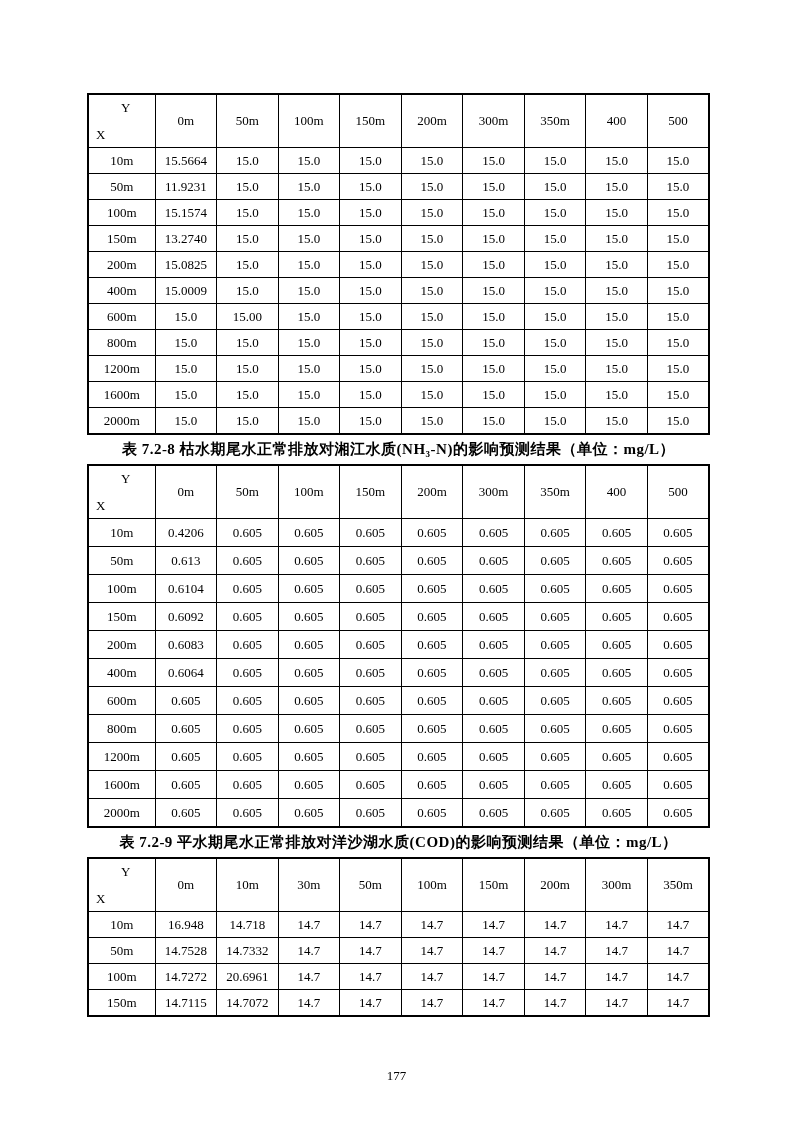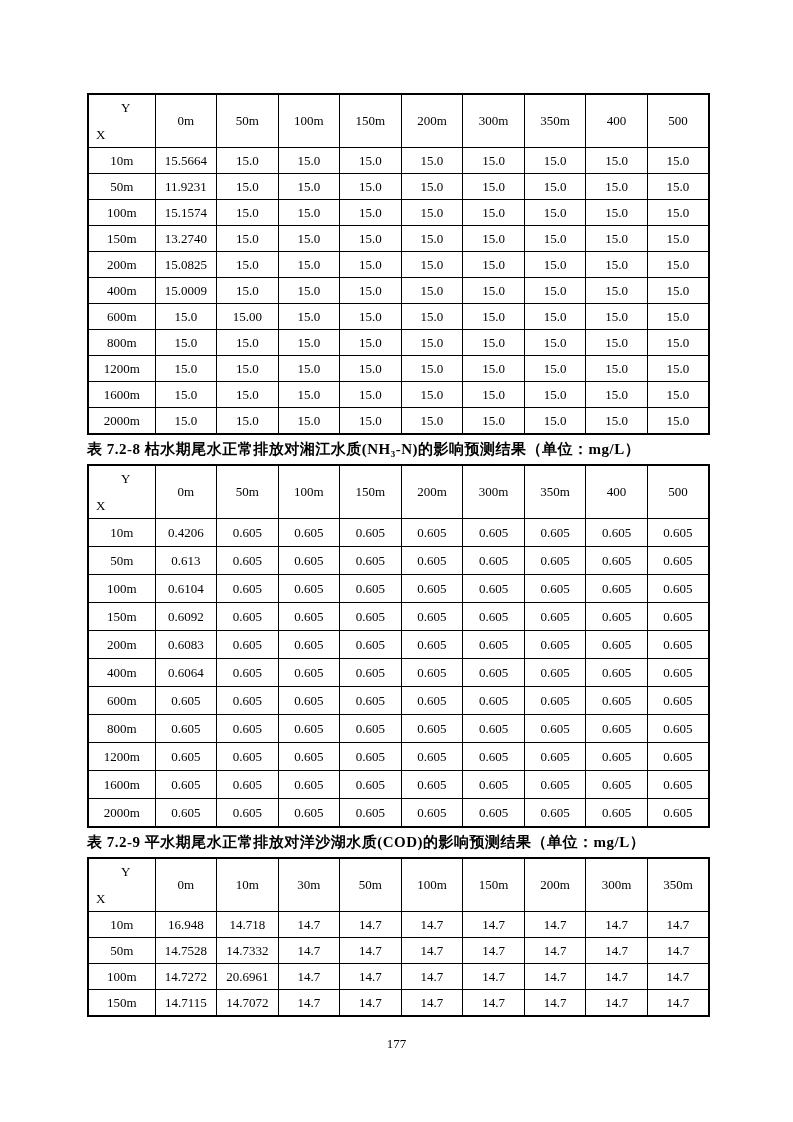--- a/index.html
+++ b/index.html
@@ -56,29 +56,30 @@
     right: 0;
     text-align: center;
   }
   th.corner .cx {
     position: absolute;
     bottom: 4px;
     left: 7px;
   }
   .caption {
     width: 623px;
+    text-align: center;
     font-weight: bold;
     font-size: 15px;
     line-height: 29px;
     height: 29px;
     letter-spacing: 0.5px;
   }
   .page-number {
     position: absolute;
-    top: 1036px;
+    top: 1068px;
     left: 0;
     width: 793px;
     text-align: center;
     font-size: 13px;
   }
 </style>
 </head>
 <body>
 
 <div class="page">

